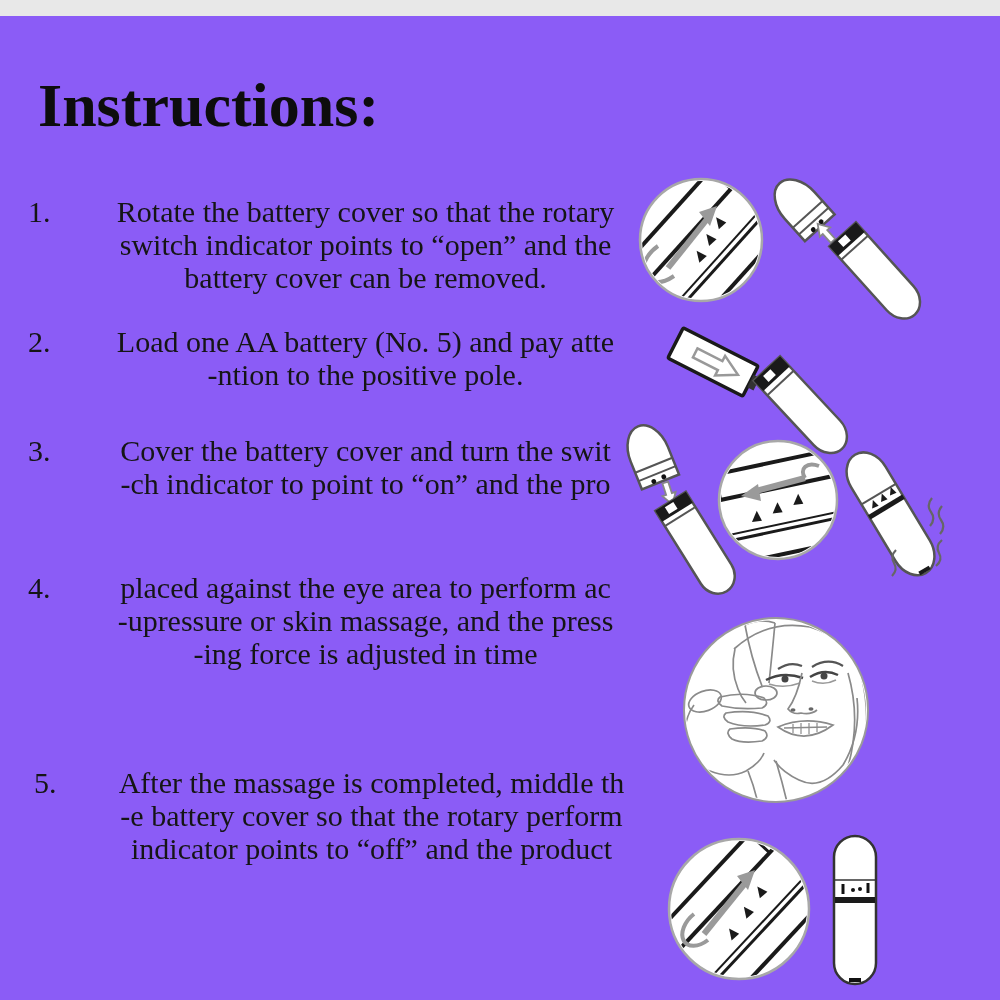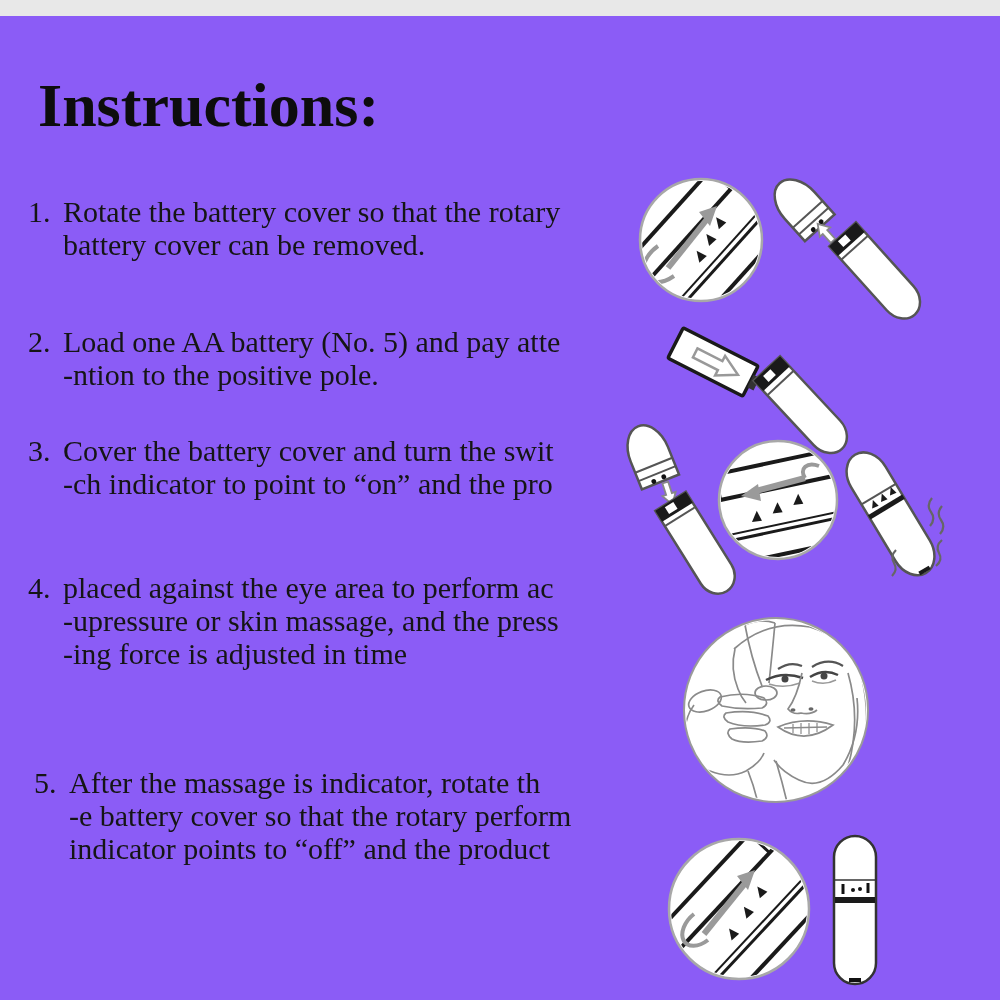--- a/index.html
+++ b/index.html
@@ -8,36 +8,37 @@
     background:#8b5cf6; overflow:hidden;
     font-family:"Liberation Serif", serif; color:#151515;
   }
   .title {
     position:absolute; left:38px; top:58px; margin:0;
     font-size:62px; font-weight:bold; line-height:1; letter-spacing:0px;
     color:#0d0d0d;
   }
   .item { position:absolute; left:28px; width:640px; font-size:30px; line-height:33px; }
   .item .num { position:absolute; left:0; top:0; }
-  .item .lines { margin-left:35px; }
+  .item .lines { margin-left:35px;text-align:center; }
   .line { white-space:nowrap; }
   .fig { position:absolute; }
   svg { display:block; overflow:visible; }
 </style>
 </head>
 <body>
 
 <div class="page">
 
   <h1 class="title">Instructions:</h1>
 
   <section class="item" style="top:179px">
     <span class="num">1.</span>
     <div class="lines">
       <div class="line">Rotate the battery cover so that the rotary</div>
+      <div class="line">switch indicator points to “open” and the</div>
       <div class="line">battery cover can be removed.</div>
     </div>
   </section>
 
   <section class="item" style="top:309px">
     <span class="num">2.</span>
     <div class="lines">
       <div class="line">Load one AA battery (No. 5) and pay atte</div>
       <div class="line">-ntion to the positive pole.</div>
     </div>
@@ -56,21 +57,21 @@
     <div class="lines">
       <div class="line">placed against the eye area to perform ac</div>
       <div class="line">-upressure or skin massage, and the press</div>
       <div class="line">-ing force is adjusted in time</div>
     </div>
   </section>
 
   <section class="item" style="top:750px;left:34px">
     <span class="num">5.</span>
     <div class="lines">
-      <div class="line">After the massage is indicator, rotate th</div>
+      <div class="line">After the massage is completed, middle th</div>
       <div class="line">-e battery cover so that the rotary perform</div>
       <div class="line">indicator points to “off” and the product</div>
     </div>
   </section>
 
   <div class="fig" style="left:618px;top:150px">
     <svg width="320" height="158" viewBox="0 0 320 158">
       <defs>
           <clipPath id="c1">
             <circle cx="83" cy="74" r="59"></circle>

